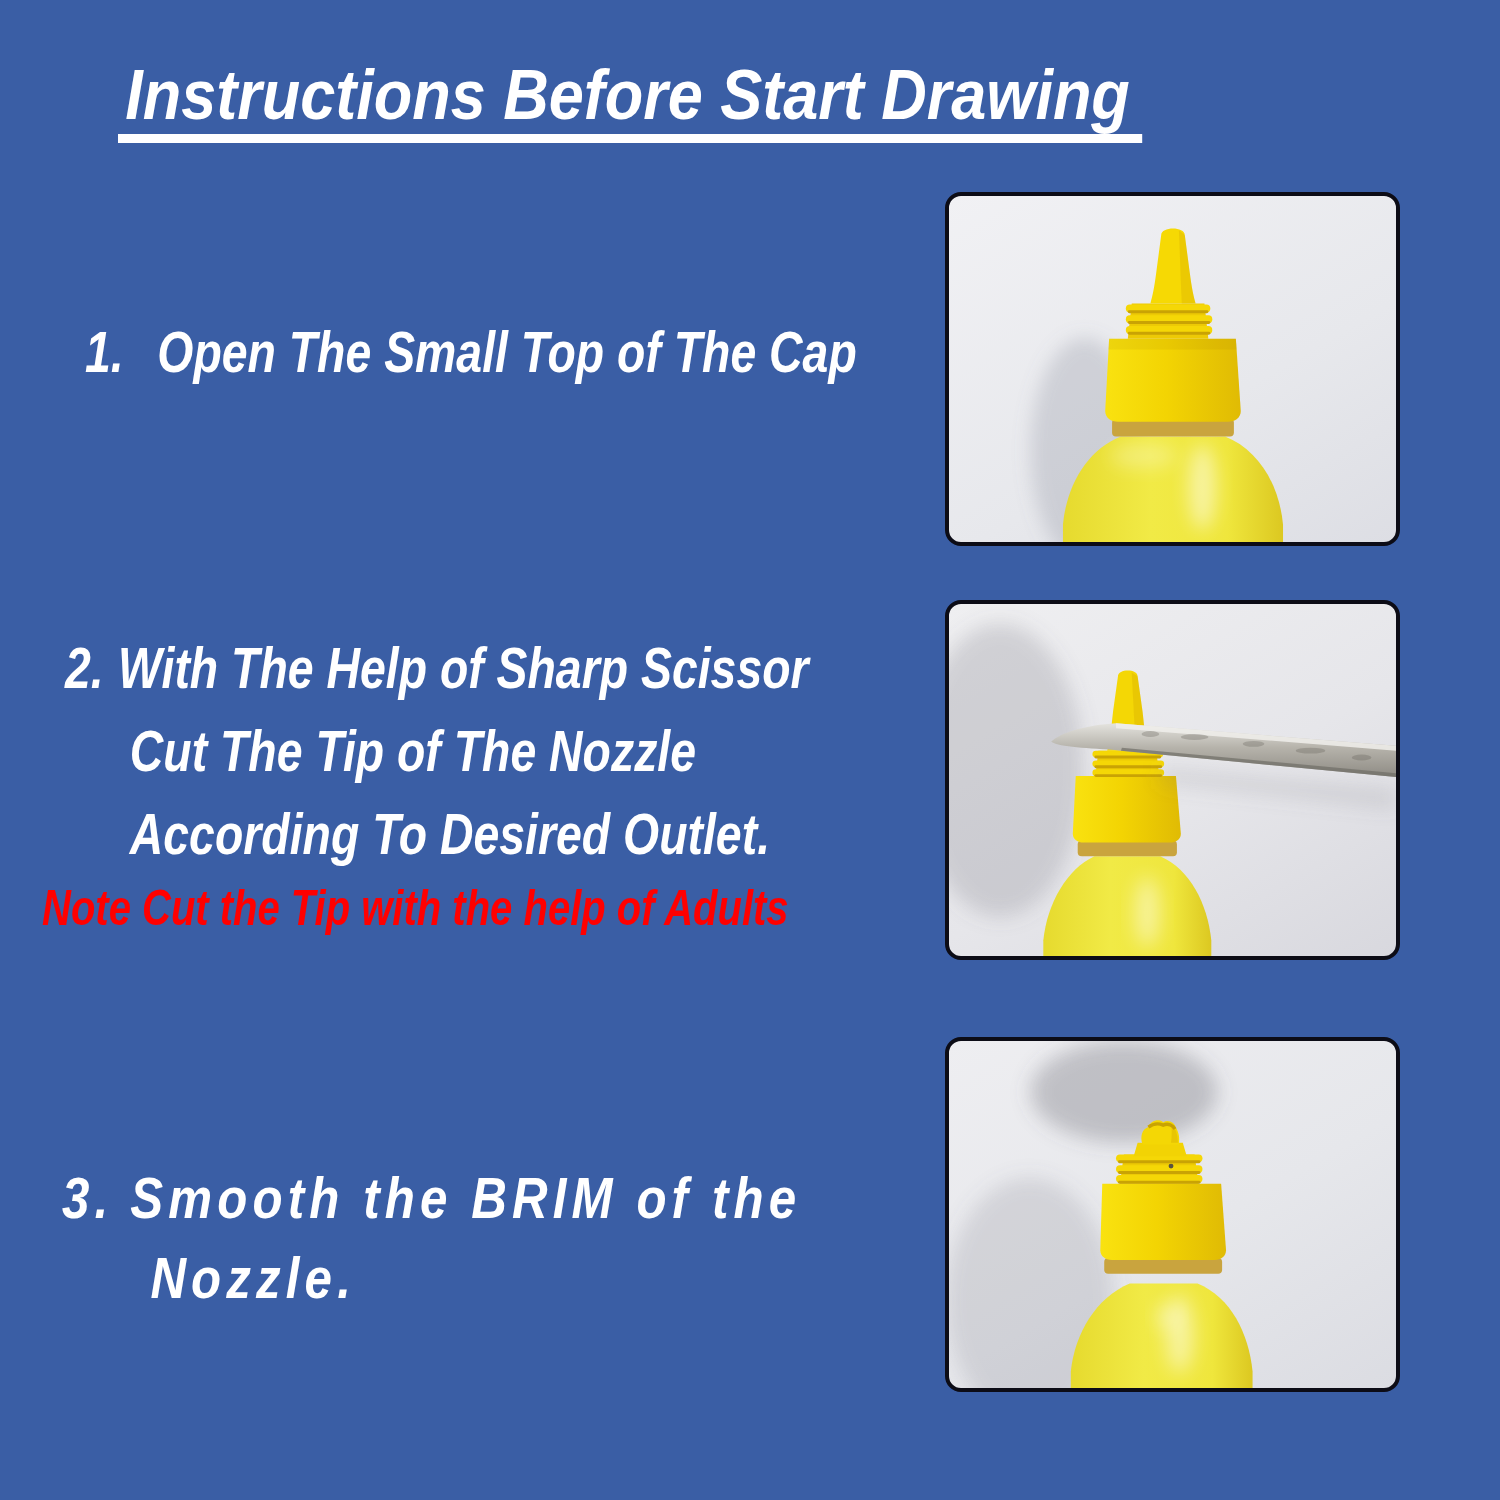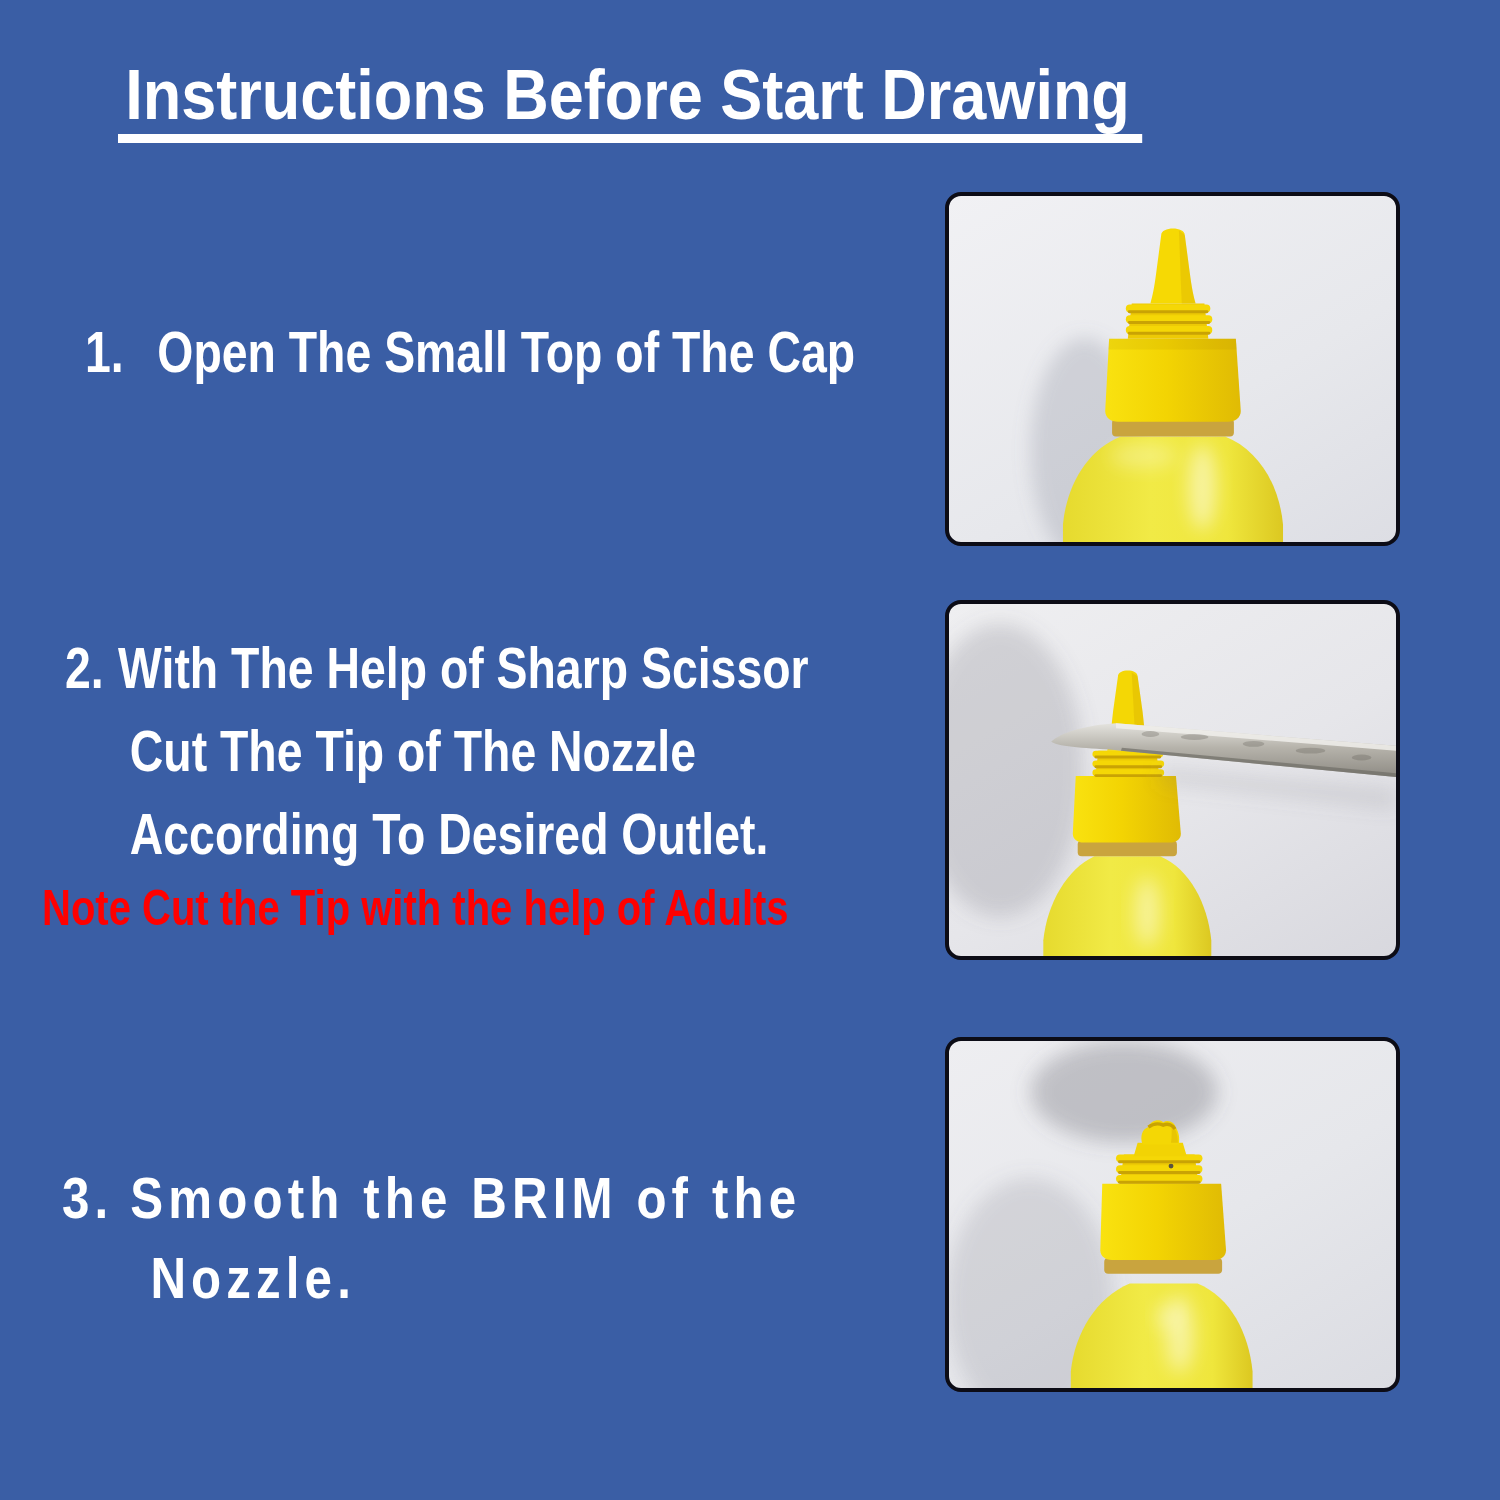--- a/index.html
+++ b/index.html
@@ -3,21 +3,21 @@
 <meta charset="utf-8">
 <style>
   html, body { margin: 0; padding: 0; }
   body {
     width: 1500px; height: 1500px;
     position: relative;
     background: #3A5EA5;
     font-family: "Liberation Sans", sans-serif;
     overflow: hidden;
   }
-  .sheet { position: absolute; inset: 0; }
+  .sheet { position: absolute; inset: 0; font-style: italic; }
 
   .title {
     position: absolute; left: 118px; top: 60px;
     margin: 0;
     color: #FFFFFF; font-size: 70px; font-weight: bold;
     line-height: 70px; white-space: nowrap;
     transform: scaleX(0.90); transform-origin: left top;
   }
   .title .underlined {
     display: inline-block;

